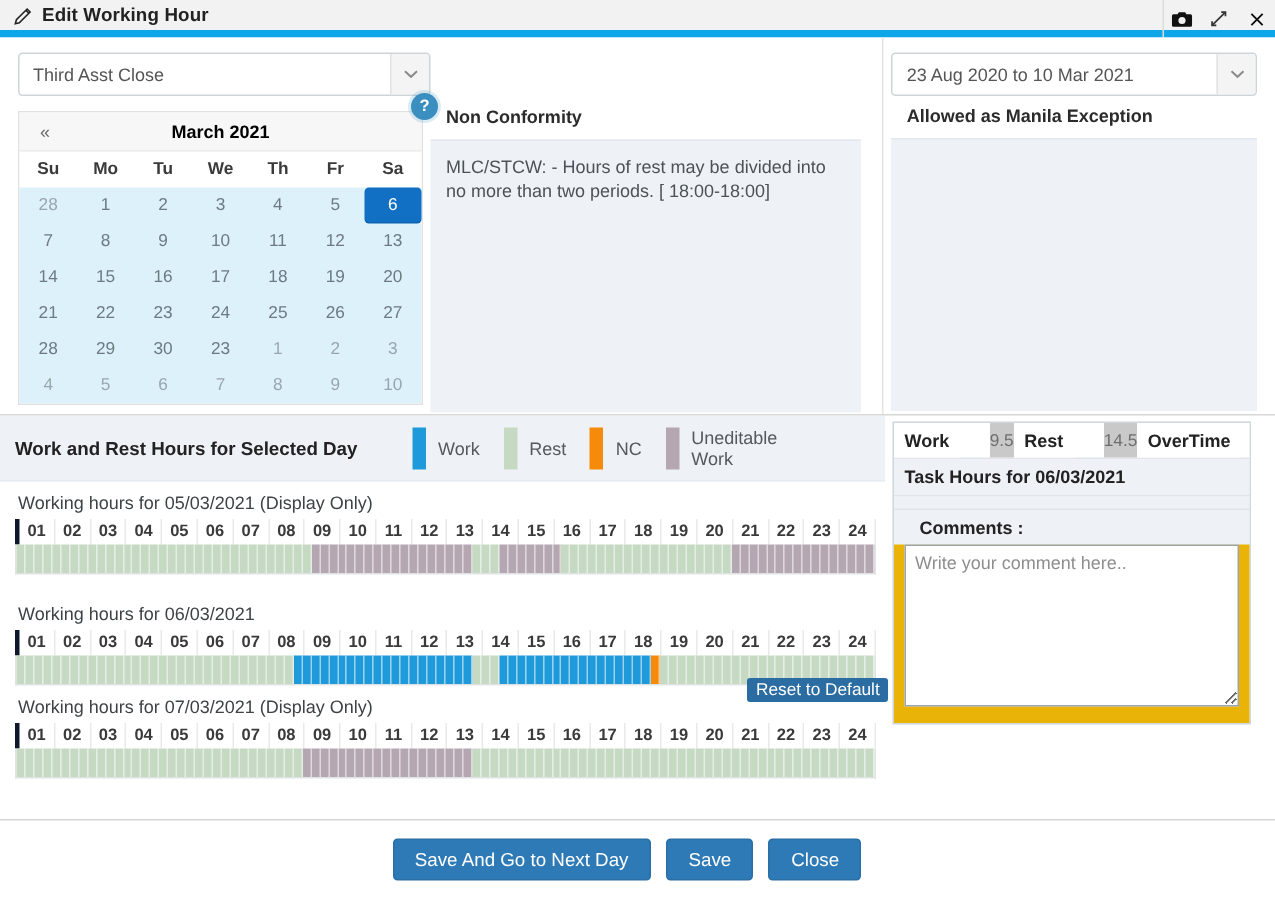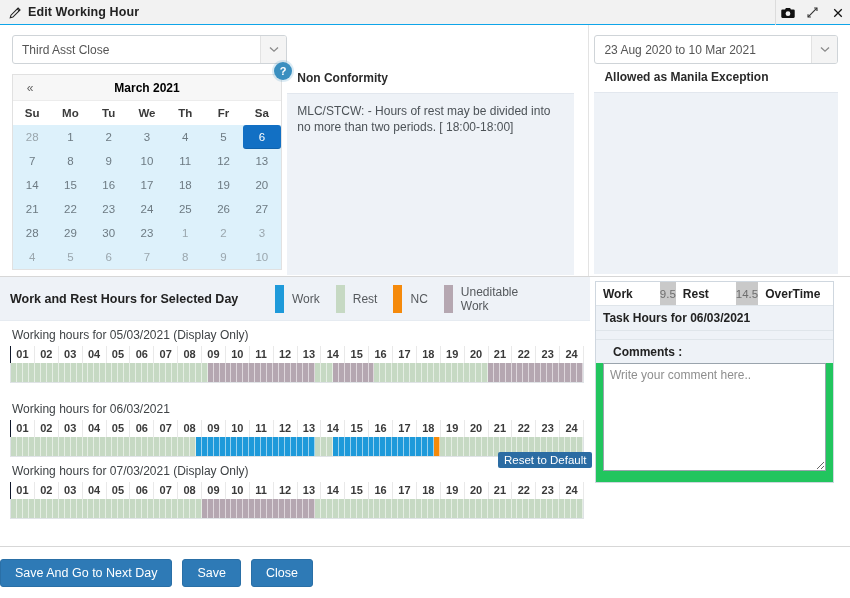--- a/index.html
+++ b/index.html
@@ -10,21 +10,21 @@
     font-size: 12px;
     color: #333;
     background: #ffffff;
     overflow: hidden;
   }
 
   
   .titlebar {
     height: 25px;
     background: #f2f2f2;
-    border-bottom: 1px solid #0ea5e9;
+    border-bottom: 5px solid #0ea5e9;
     display: flex;
     align-items: center;
     padding: 0 0 0 8px;
     position: relative;
   }
   .titlebar .tb-icon {
     width: 14px; height: 14px;
     margin-right: 6px;
     display: inline-flex; align-items: center; justify-content: center;
     color: #333;
@@ -199,21 +199,21 @@
   .legend-swatch { width: 9px; height: 28px; margin-right: 8px; }
   .legend-label { font-size: 12px; color: #55595d; line-height: 14px; max-width: 62px; }
 
   .tl-block { padding: 0 6px 0 10px; }
   .tl-label {
     font-size: 12px; color: #3f4346;
     padding: 7px 0 4px 2px;
   }
   .tl-hours {
     display: grid; grid-template-columns: repeat(24, 1fr);
-    border-left: 1px solid #0f172a;
+    border-left: 3px solid #0f172a;
   }
   .tl-hours div {
     text-align: center;
     font-size: 11px;
     font-weight: bold;
     color: #3a3a3a;
     padding: 2px 0 3px 0;
     border-right: 1px solid #e9e9e9;
   }
   .tl-bar {
@@ -277,21 +277,21 @@
     font-weight: bold; font-size: 12px; color: #222;
     background: #eef2f7;
     border-bottom: 1px solid #dfe5ea;
   }
   .sum-strip { height: 9px; background:#eef2f7; border-bottom:1px solid #dfe5ea;}
   .sum-comments {
     padding: 5px 7px 4px 17px;
     font-weight: bold; font-size: 12px; color: #222;
     background: #eef2f7;
   }
-  .ta-wrap { padding: 0 7px 8px 7px; background:#22c55e; }
+  .ta-wrap { padding: 0 7px 8px 7px; background:#eab308; }
   textarea.comment {
     width: 100%;
     height: 108px;
     border: 1px solid #9aa4ad;
     background: #fff;
     font-family: "Liberation Sans", sans-serif;
     font-size: 12px;
     color: #333;
     padding: 4px 6px;
     resize: vertical;
@@ -301,21 +301,21 @@
 
   
   .footer {
     position: absolute;
     left: 0; right: 0; bottom: 0;
     height: 52px;
     background: #fff;
     border-top: 1px solid #d7d7d7;
     display: flex;
     align-items: center;
-    justify-content: flex-start;
+    justify-content: center;
     padding-right: 14px;
     gap: 10px;
   }
   .btn {
     background: #2e7ab6;
     border: 1px solid #2a6fa6;
     color: #fff;
     font-size: 12.5px;
     font-family: "Liberation Sans", sans-serif;
     height: 28px;

